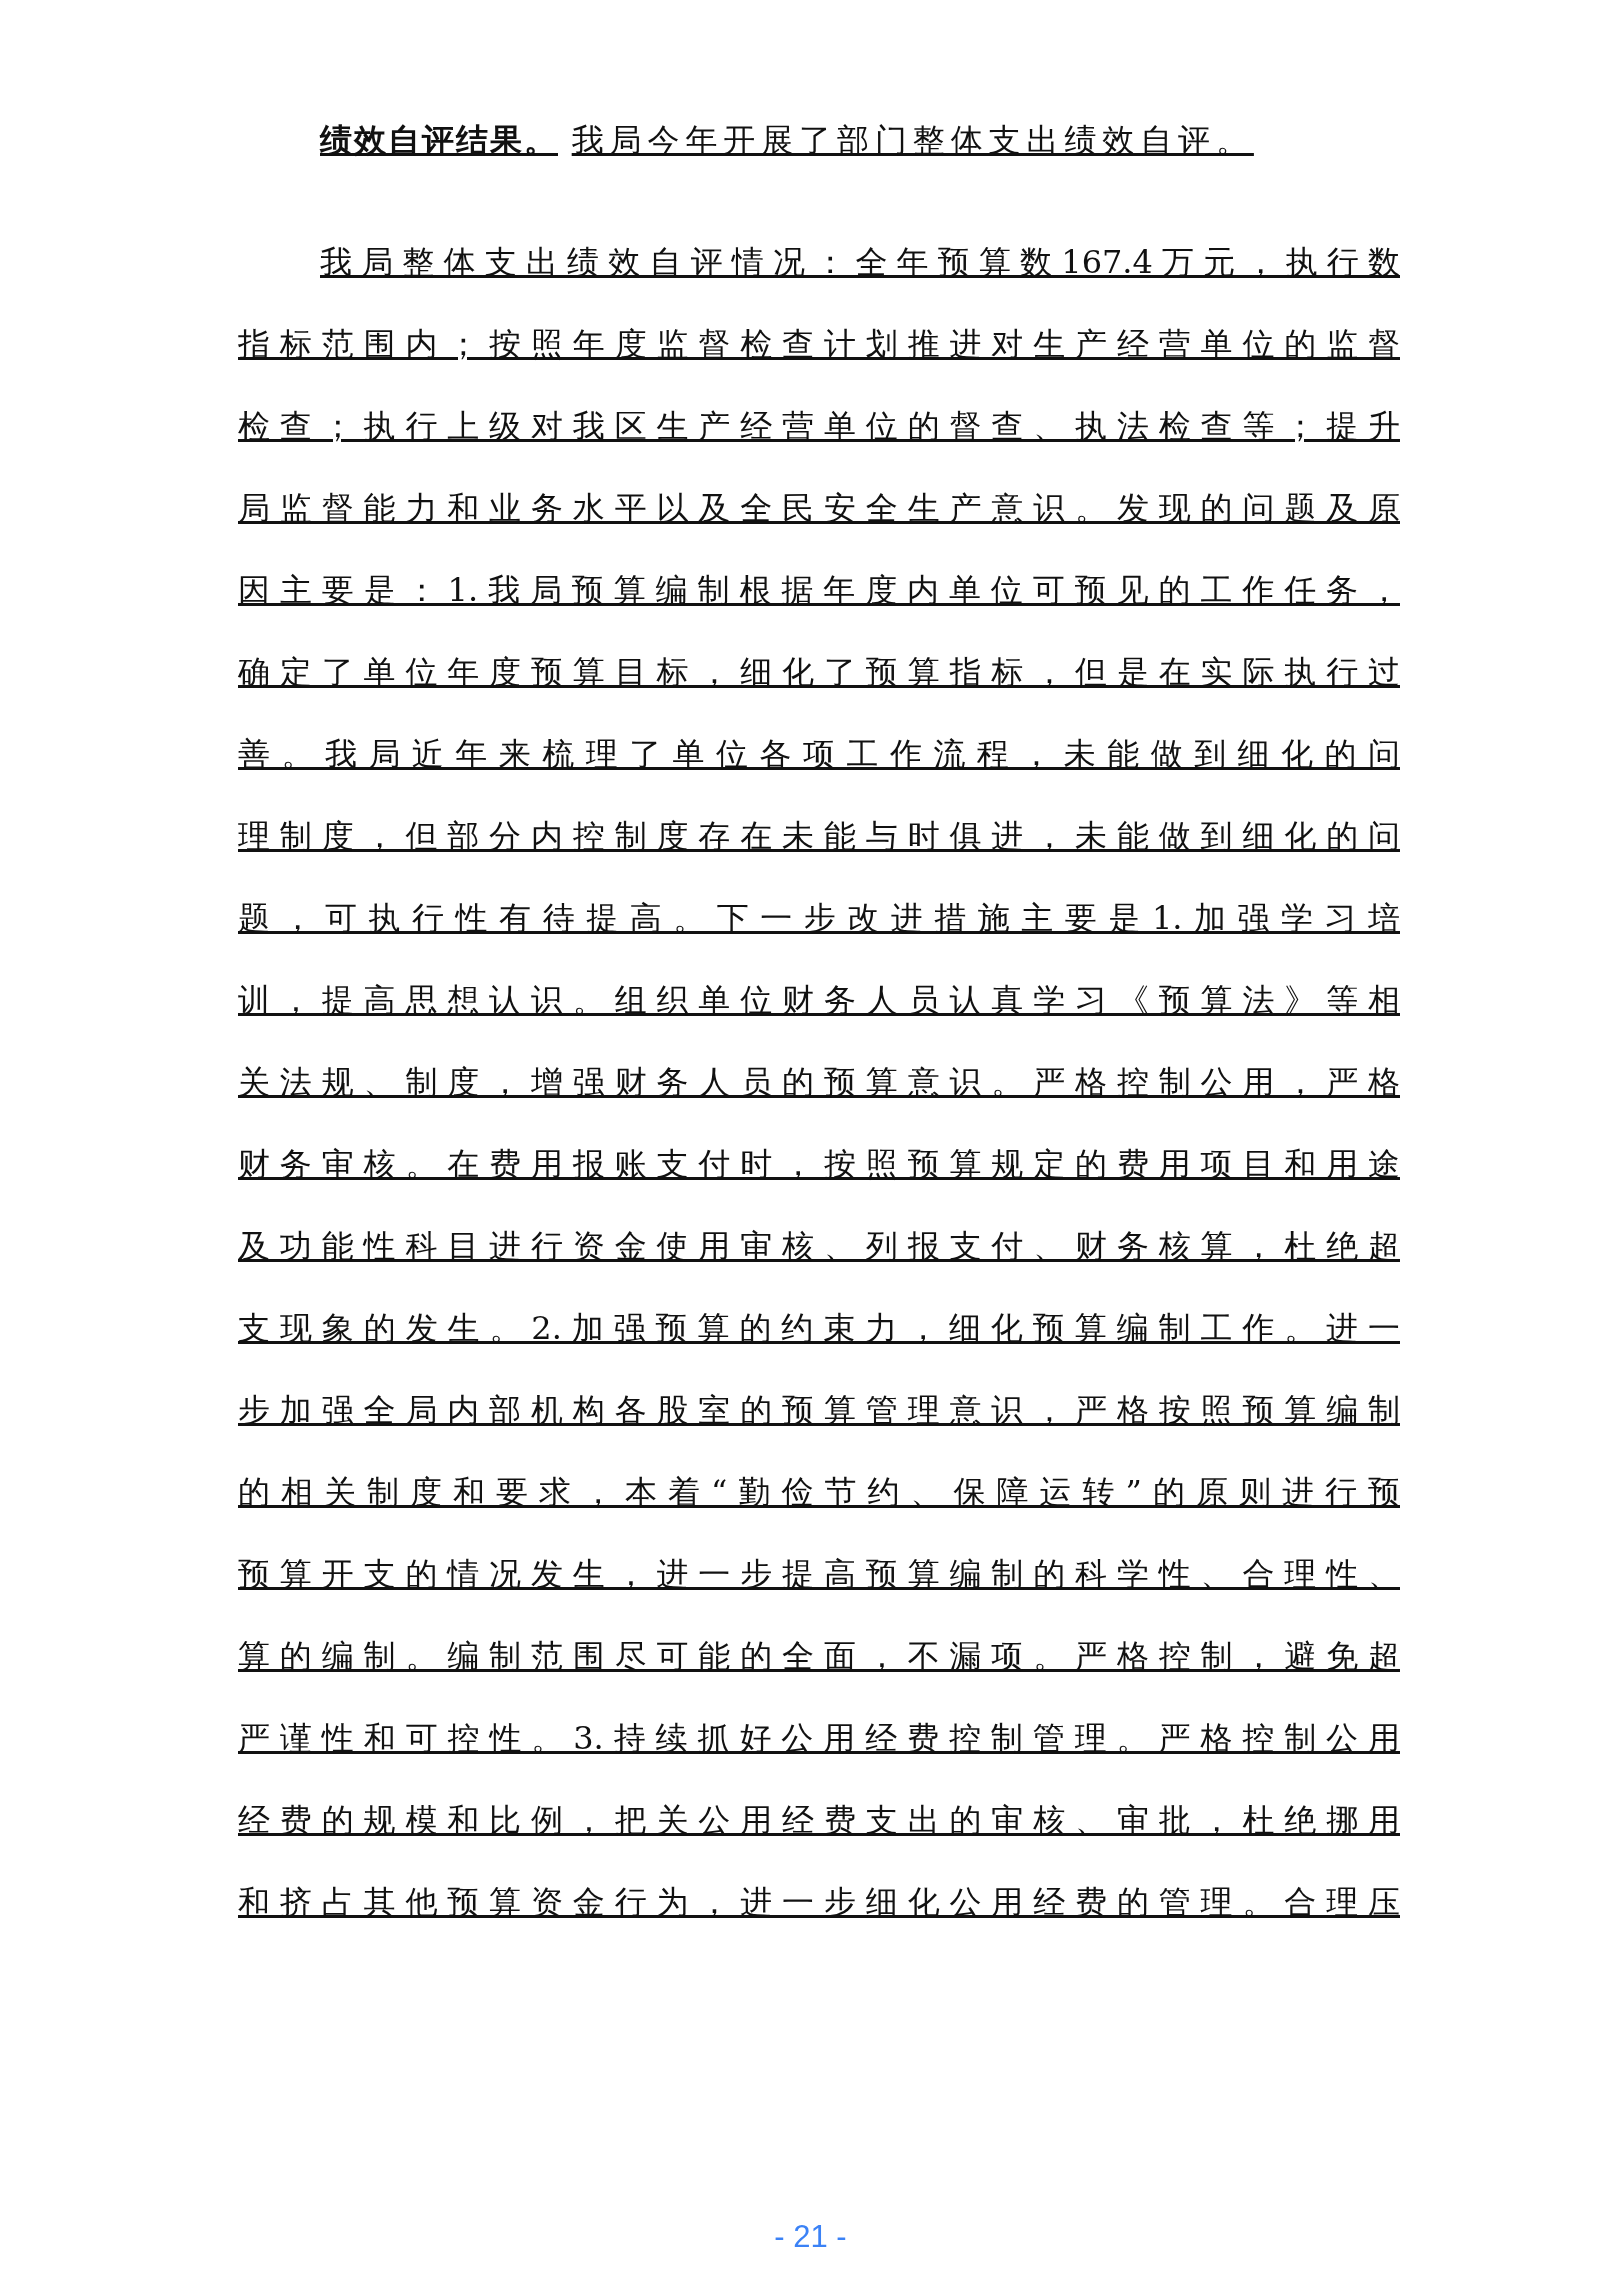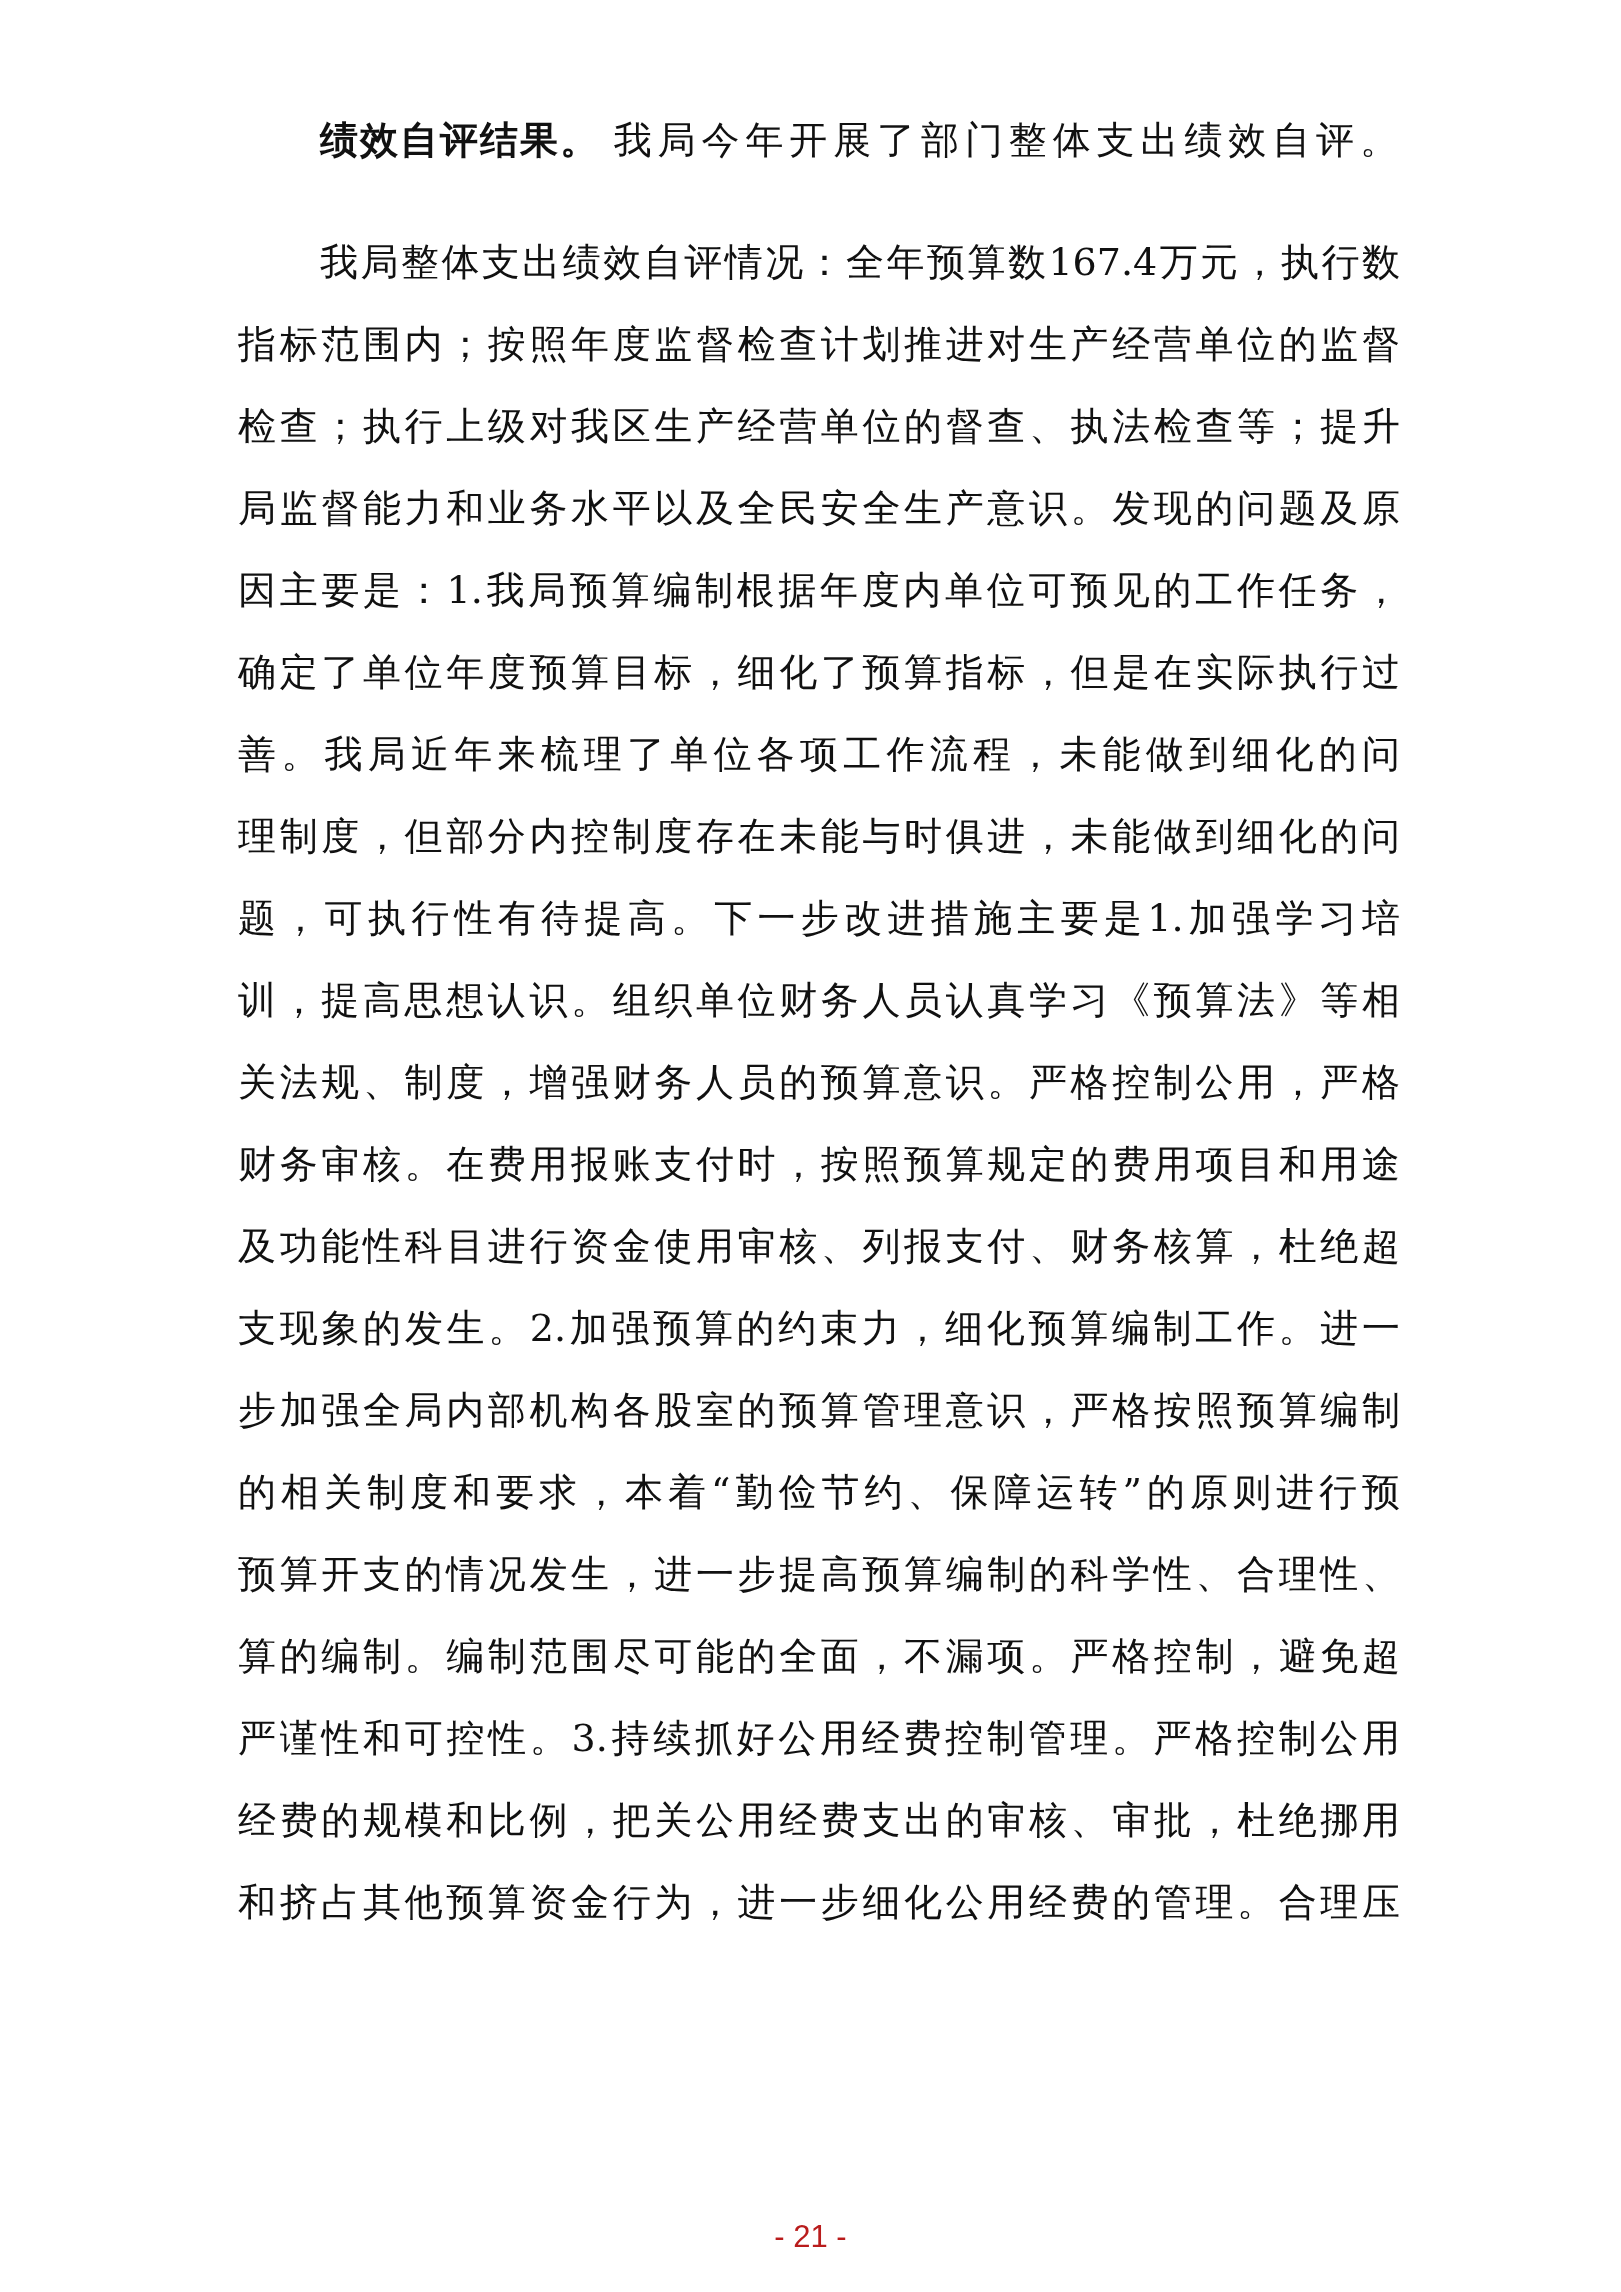--- a/index.html
+++ b/index.html
@@ -25,25 +25,26 @@
     }
     .body-text {
       position: absolute;
       left: 238px;
       top: 110px;
       width: 1162px;
     }
     .line {
       height: 82px;
       line-height: 61px;
-      font-size: 38px;
+      font-size: 32px;
       white-space: nowrap;
       text-align: justify;
       text-align-last: justify;
       letter-spacing: 0px;
+      text-decoration: underline;
     }
     .line.last {
       text-align-last: justify;
     }
     .line.indent {
       padding-left: 82px;
       margin-top: 40px;
     }
     .line.first {
       padding-left: 82px;
@@ -59,21 +60,21 @@
       margin-left: 13.7px;
     }
     .page-number {
       position: absolute;
       left: 0;
       width: 1621px;
       top: 2219px;
       text-align: center;
       font-family: "Liberation Sans", sans-serif;
       font-size: 31px;
-      color: #b91c1c;
+      color: #3b82f6;
     }
   </style>
 </head>
 <body>
 
 <div class="page">
   <div class="body-text">
 
     <div class="line first">
       <span class="heading">绩效自评结果。</span><span class="heading-rest">我局今年开展了部门整体支出绩效自评。</span>

